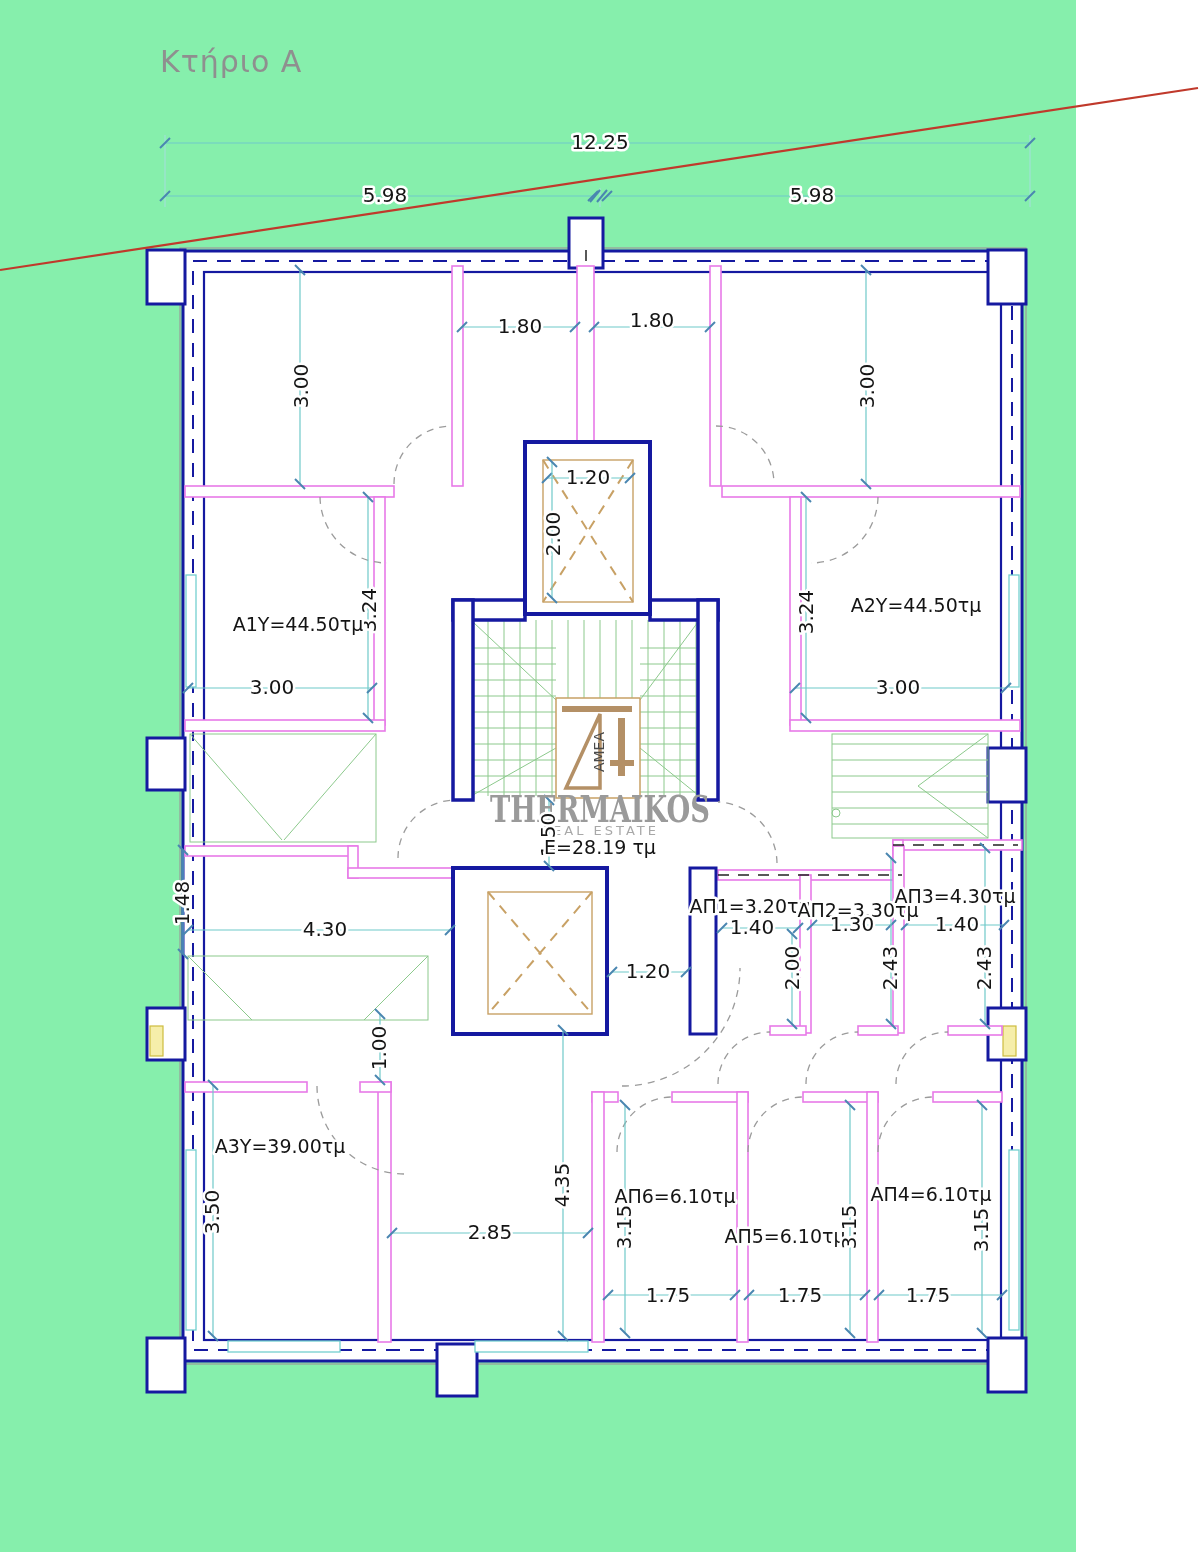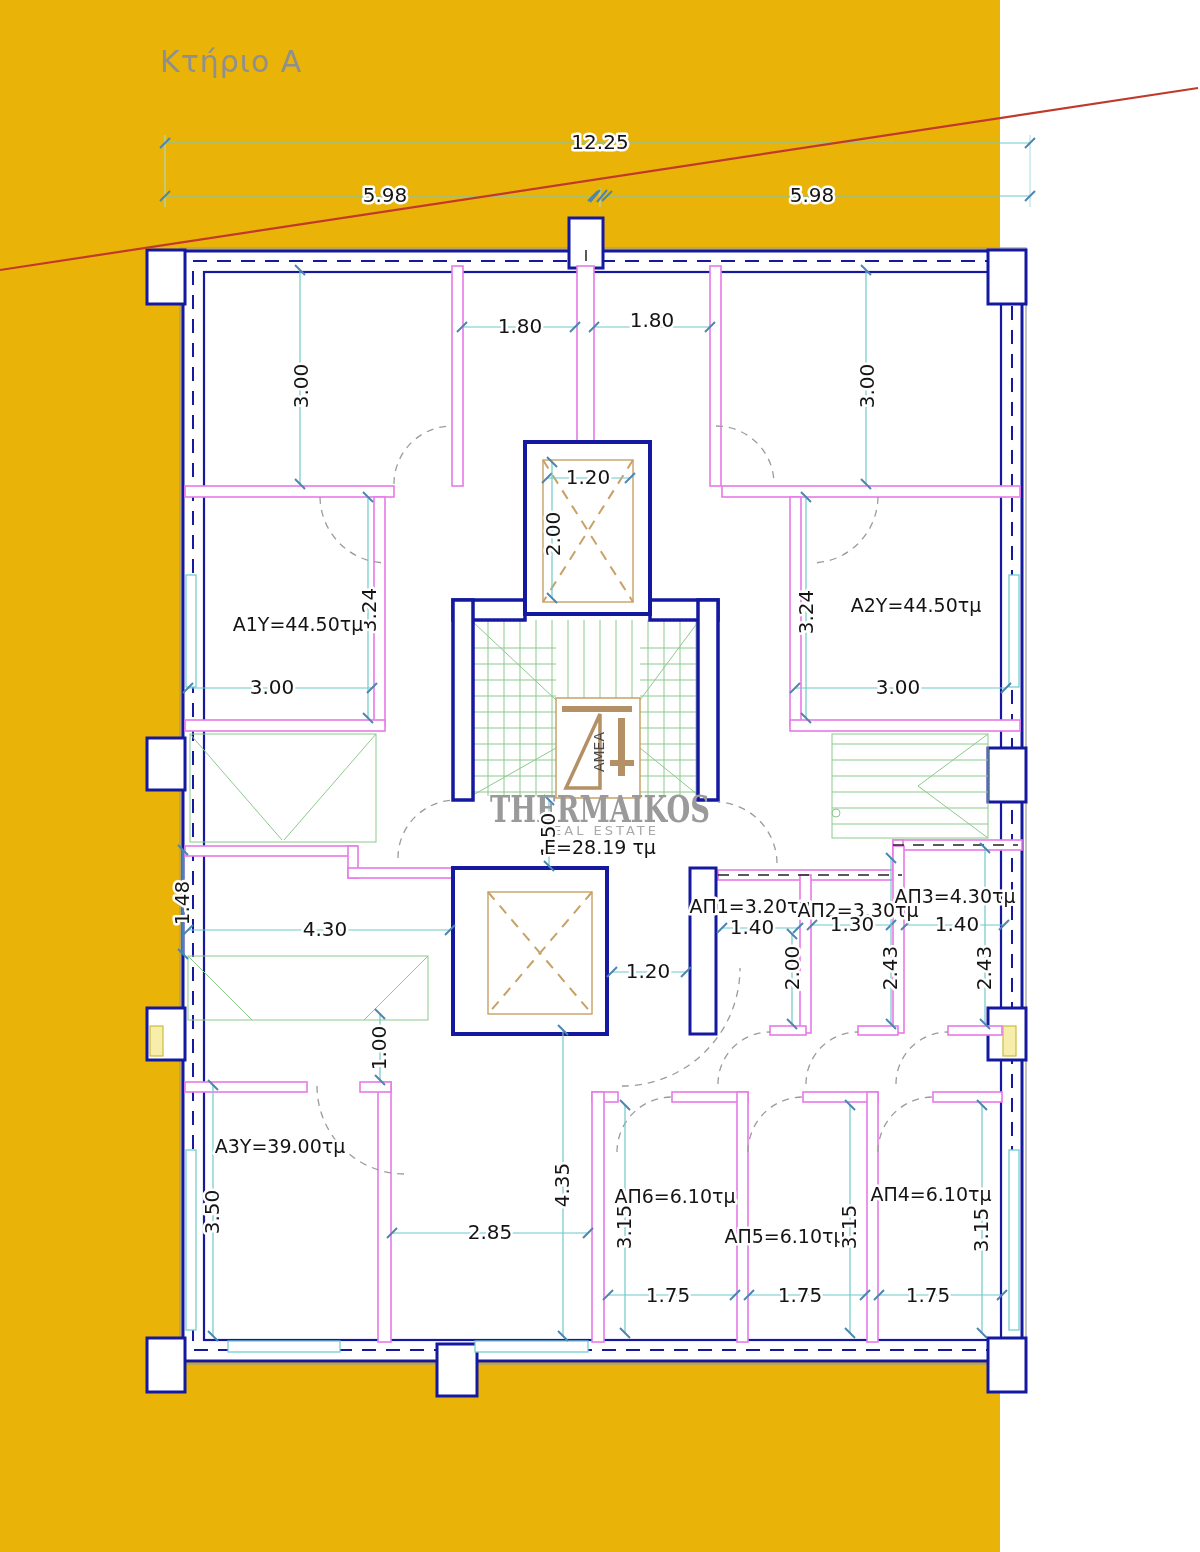--- a/index.html
+++ b/index.html
@@ -1,16 +1,16 @@
 <!DOCTYPE html>
 <html><head>
 <meta charset="utf-8">
 <style>
   html,body{margin:0;padding:0;background:#fff;}
-  .stage{position:relative;width:1000px;height:1552px;background:#eab308;font-family:"DejaVu Sans",sans-serif;}
+  .stage{position:relative;width:1076px;height:1552px;background:#86efac;font-family:"DejaVu Sans",sans-serif;}
   svg{display:block;}
   svg text{font-family:"DejaVu Sans",sans-serif;}
   .title-text{font-size:30px;fill:#8f8f8f;letter-spacing:1px;}
   .dt{font-size:20px;fill:#141414;text-anchor:middle;dominant-baseline:middle;
       paint-order:stroke;stroke:#ffffff;stroke-width:5px;stroke-linejoin:round;}
   .rt{font-size:19px;fill:#141414;text-anchor:middle;dominant-baseline:middle;
       paint-order:stroke;stroke:#ffffff;stroke-width:5px;stroke-linejoin:round;}
   .wm-brand{font-family:"DejaVu Serif",serif;font-weight:bold;font-size:38px;fill:#9a9a9a;
       text-anchor:middle;dominant-baseline:middle;}
   .wm-tag{font-size:13px;fill:#a8a8a8;letter-spacing:3px;text-anchor:middle;dominant-baseline:middle;}

